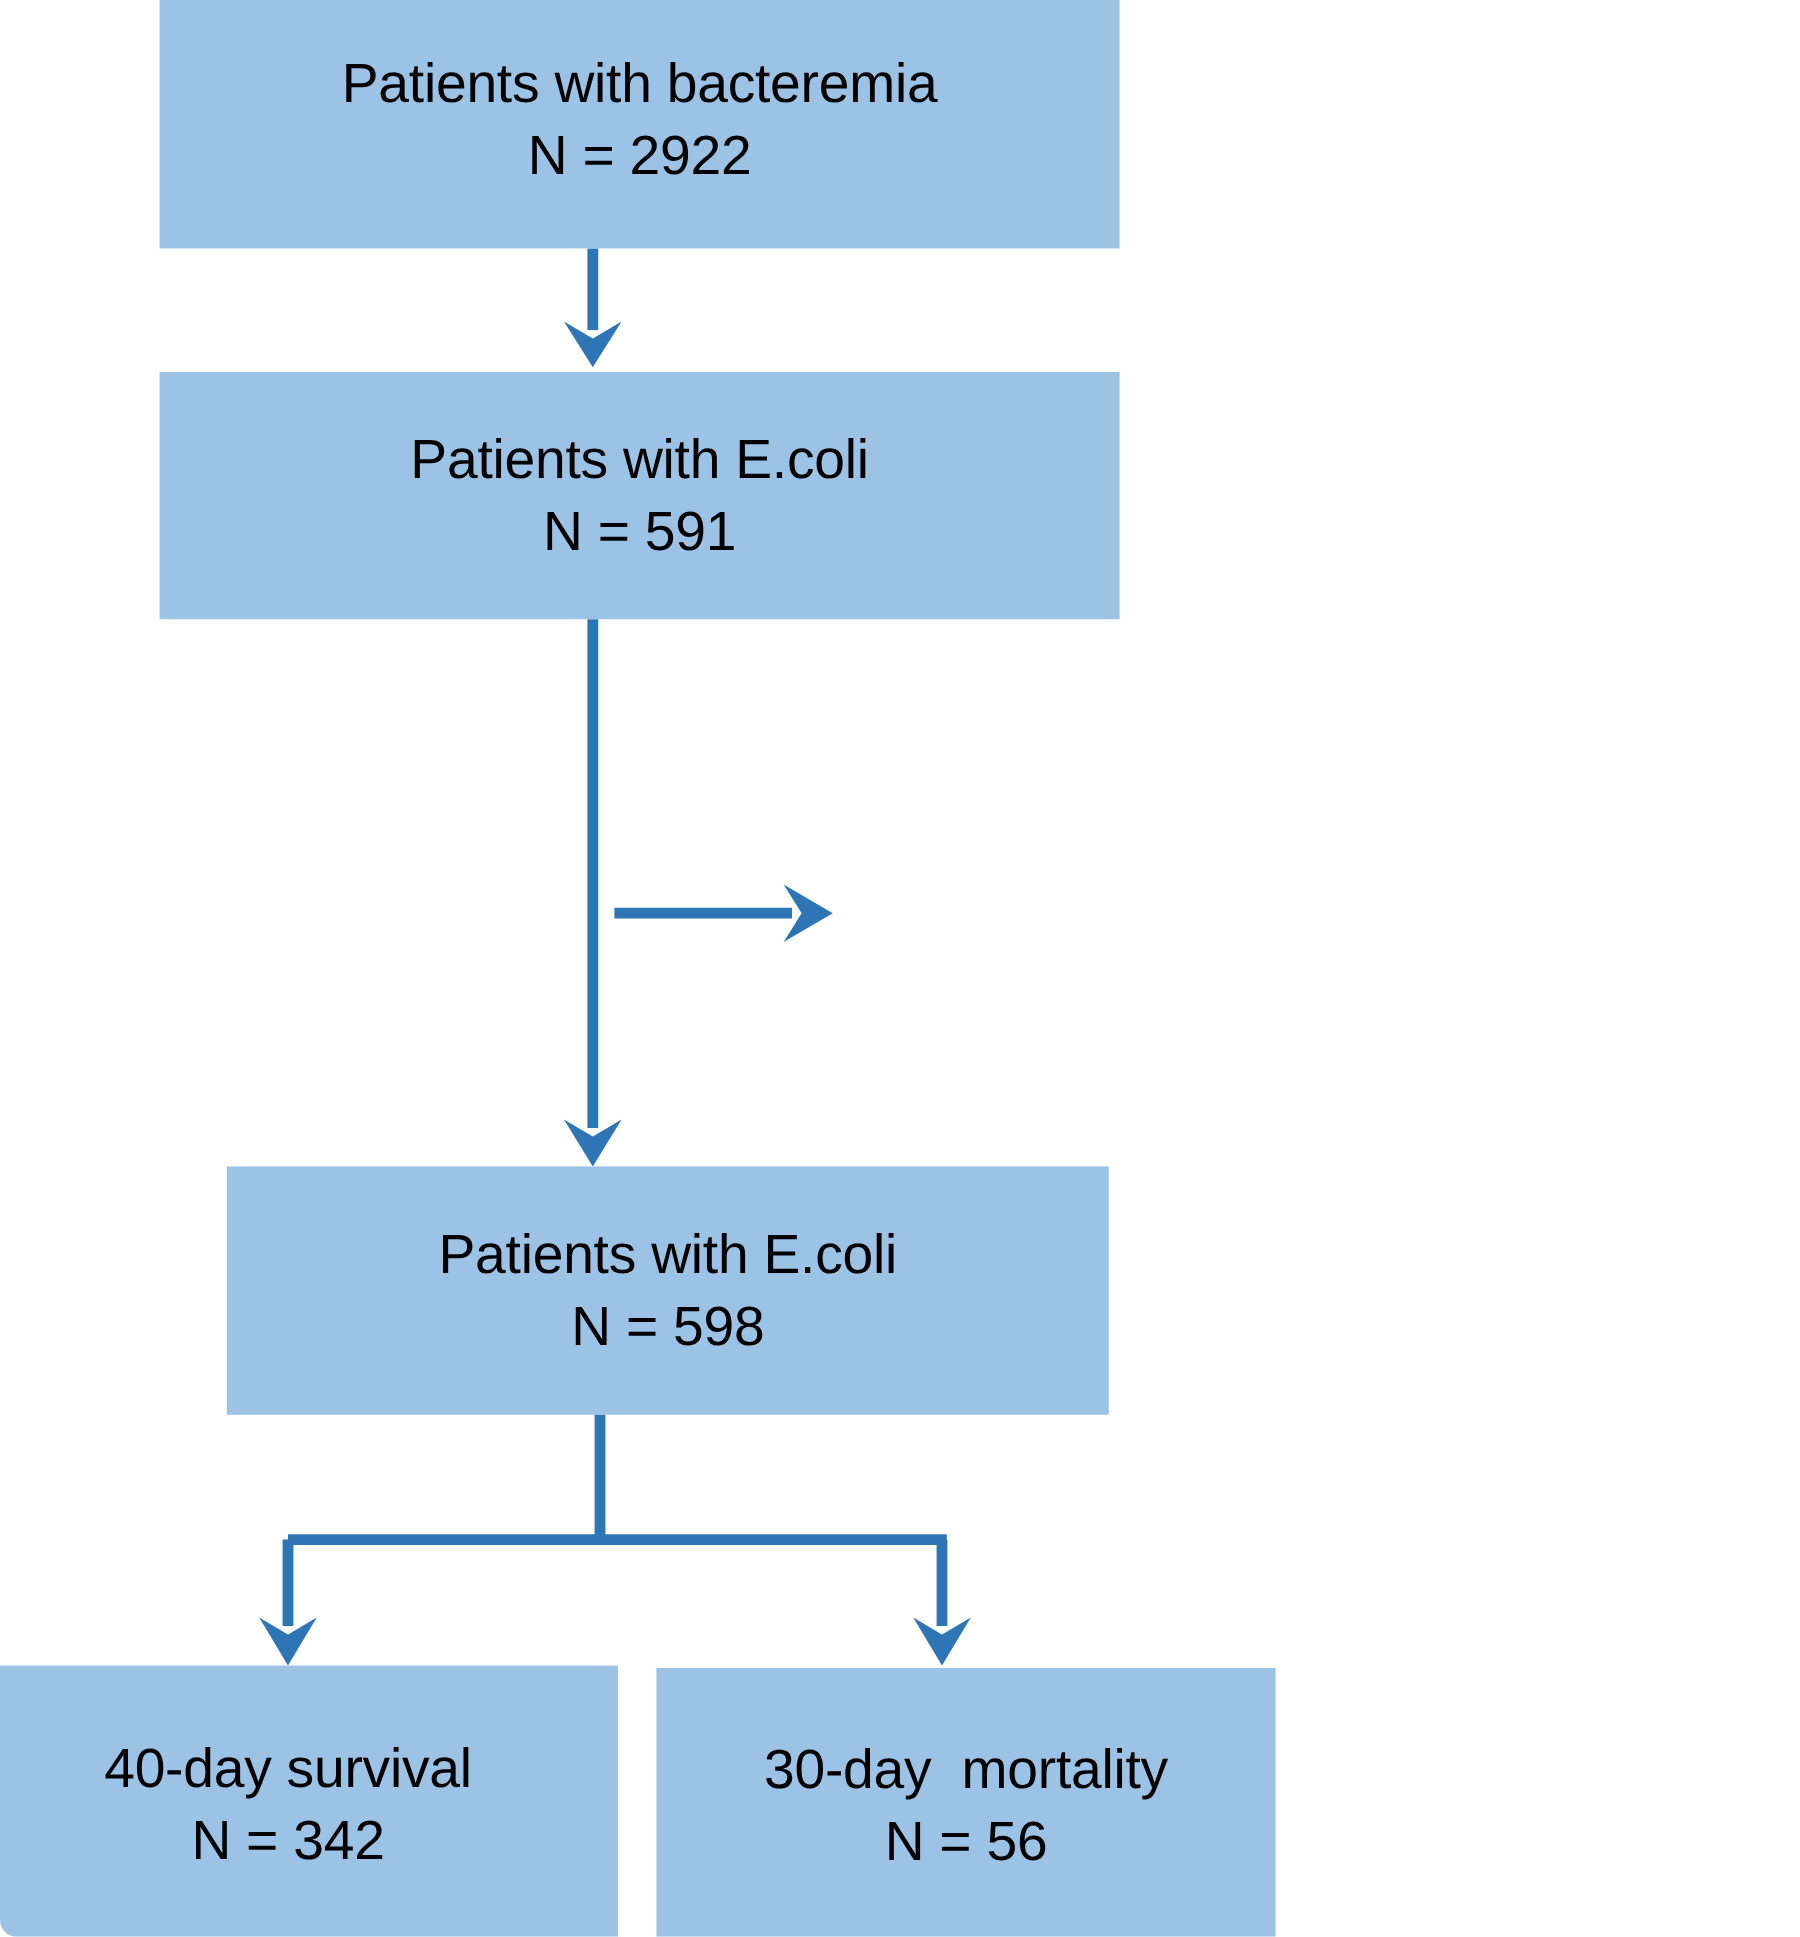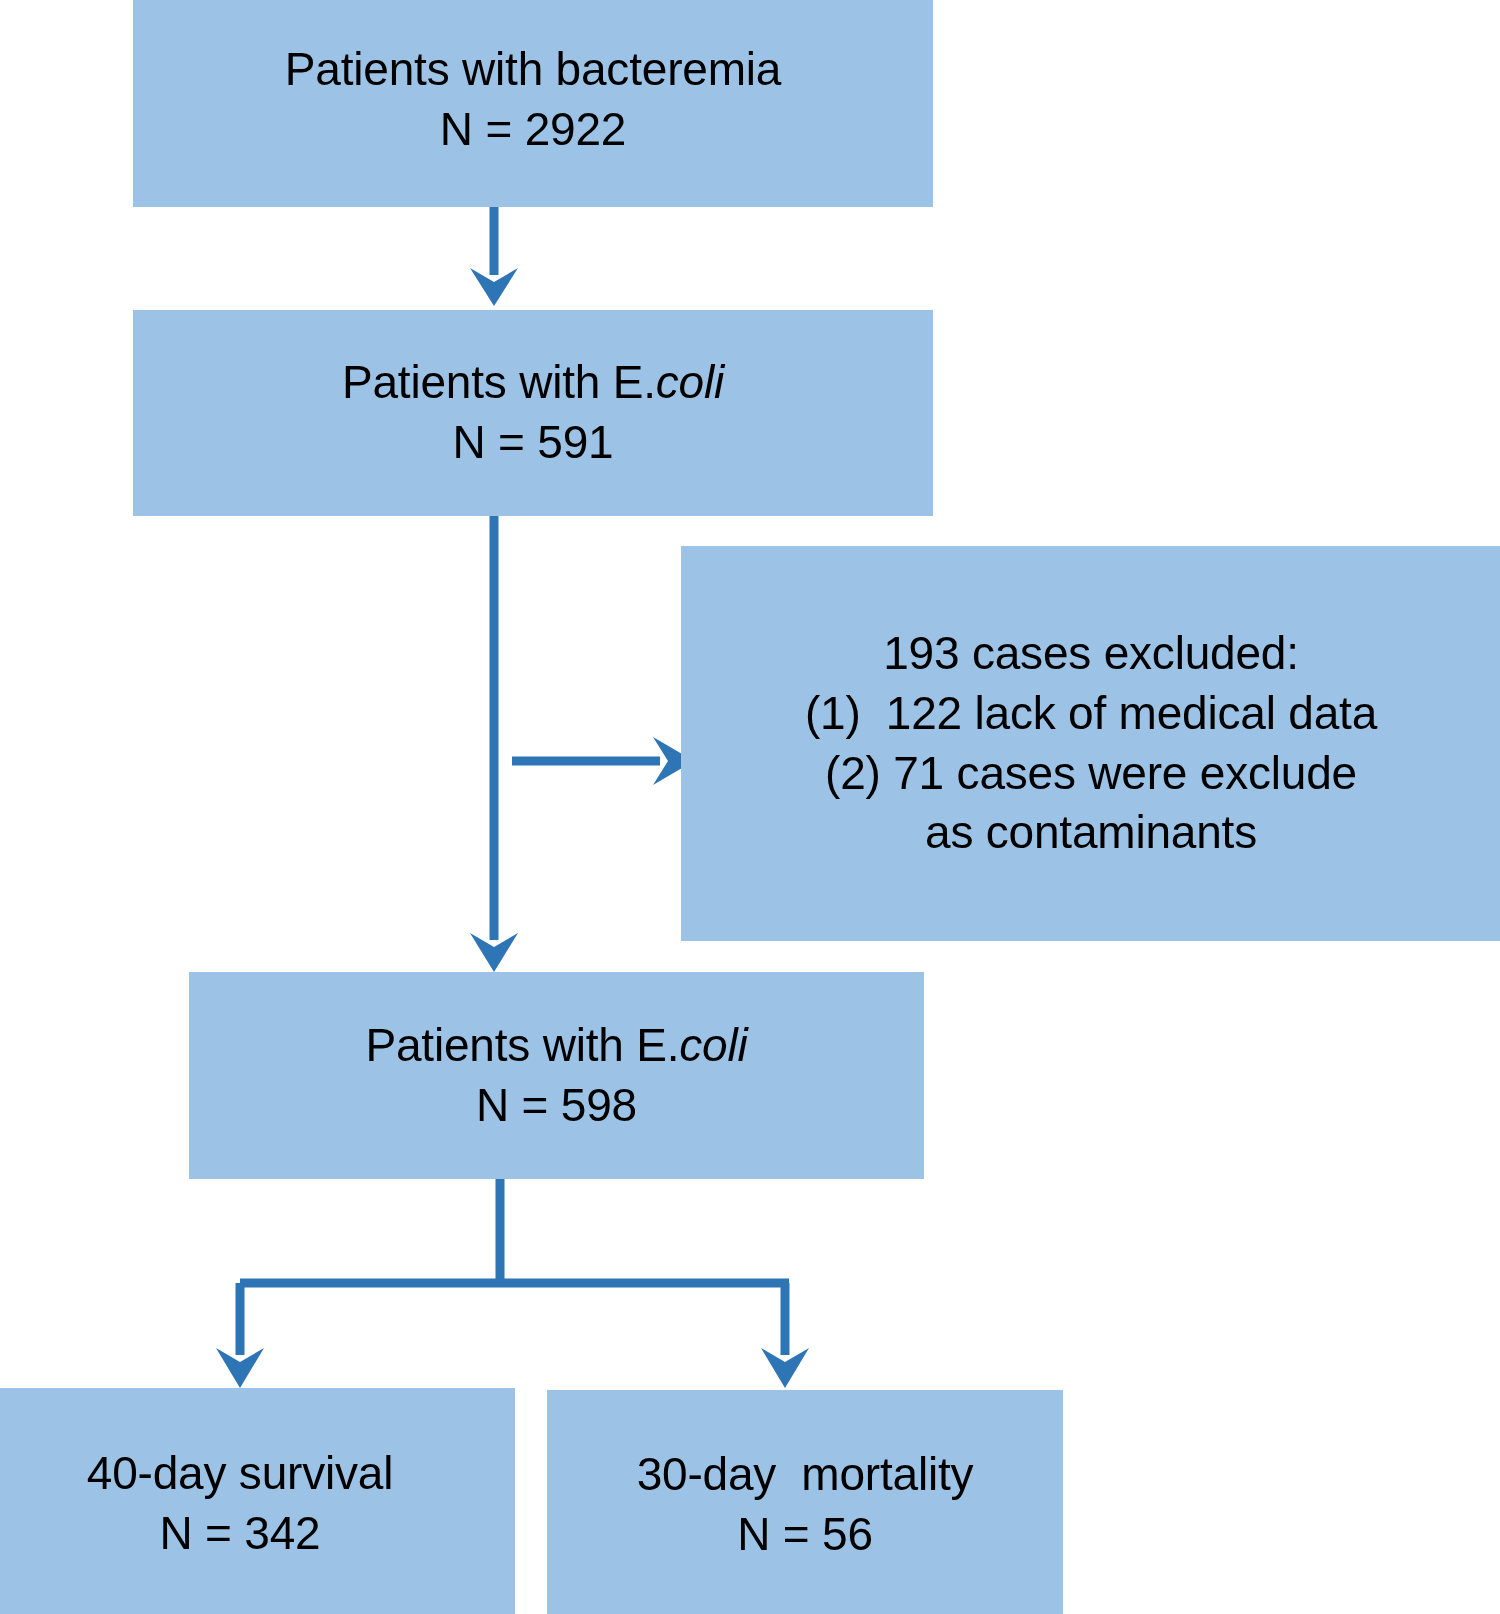--- a/index.html
+++ b/index.html
@@ -9,20 +9,21 @@
   }
   body {
     font-family: "Liberation Sans", sans-serif;
   }
   #canvas {
     position: relative;
     width: 1500px;
     height: 1614px;
     background: #ffffff;
     overflow: hidden;
+    border-radius: 14px;
   }
 
   
   .flow-box {
     position: absolute;
     background: #9CC3E5;
     box-sizing: border-box;
     display: flex;
     flex-direction: column;
     align-items: center;
@@ -30,21 +31,21 @@
     text-align: center;
     color: #000000;
     font-size: 46px;
     line-height: 1.30;
     letter-spacing: -0.2px;
   }
   .flow-box .line {
     display: block;
     white-space: pre;
   }
-  .italic { font-style: italic; }
+  .italic { }
 
   
   #connectors {
     position: absolute;
     left: 0;
     top: 0;
     width: 1500px;
     height: 1614px;
     pointer-events: none;
   }
@@ -95,26 +96,20 @@
   <div class="flow-box" style="left:133px; top:-8px; width:800px; height:215px;">
     <span class="line">Patients with bacteremia</span>
     <span class="line">N = 2922</span>
   </div>
 
   <div class="flow-box" style="left:133px; top:310px; width:800px; height:206px;">
     <span class="line"><span>Patients with </span><span>E.</span><span class="italic">coli</span></span>
     <span class="line">N = 591</span>
   </div>
 
-  <div class="flow-box" style="left:681px; top:546px; width:820px; height:395px; justify-content:center;">
-    <span class="line">193 cases excluded:</span>
-    <span class="line">(1)  122 lack of medical data</span>
-    <span class="line">(2) 71 cases were exclude</span>
-    <span class="line">as contaminants</span>
-  </div>
 
   <div class="flow-box" style="left:189px; top:972px; width:735px; height:207px;">
     <span class="line"><span>Patients with </span><span>E.</span><span class="italic">coli</span></span>
     <span class="line">N = 598</span>
   </div>
 
   <div class="flow-box" style="left:-35px; top:1388px; width:550px; height:232px;">
     <span class="line">40-day survival</span>
     <span class="line">N = 342</span>
   </div>

